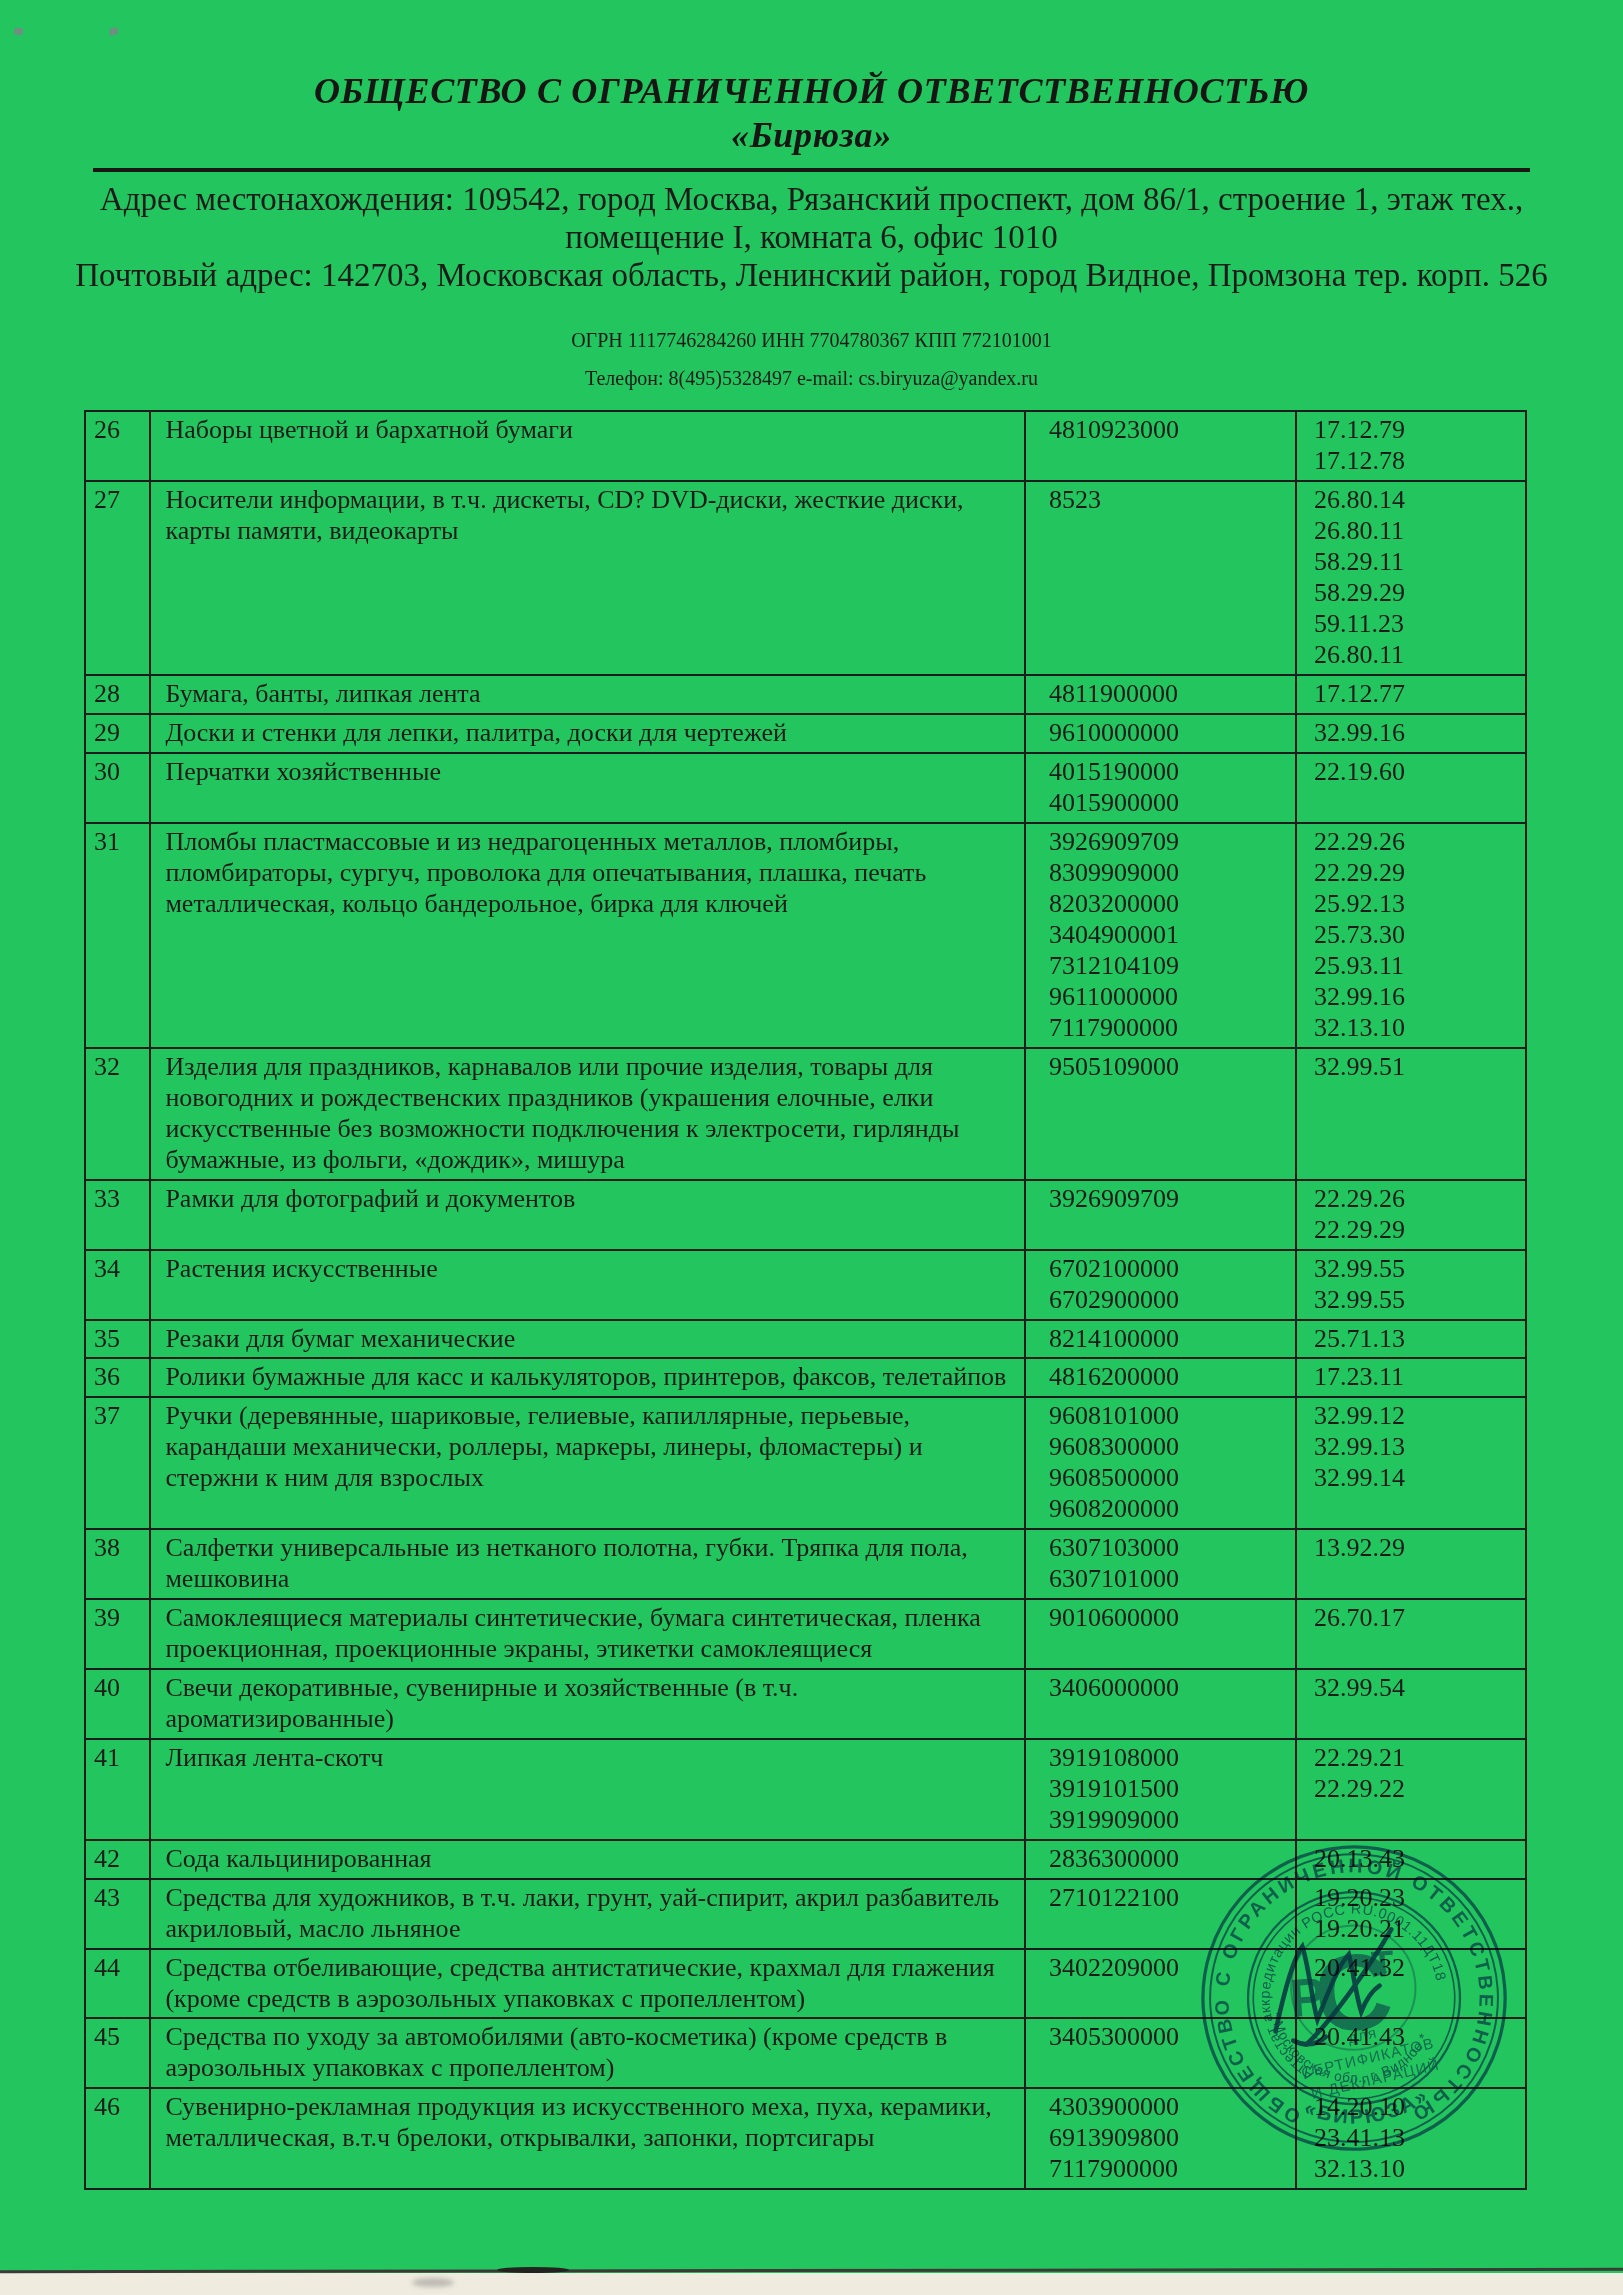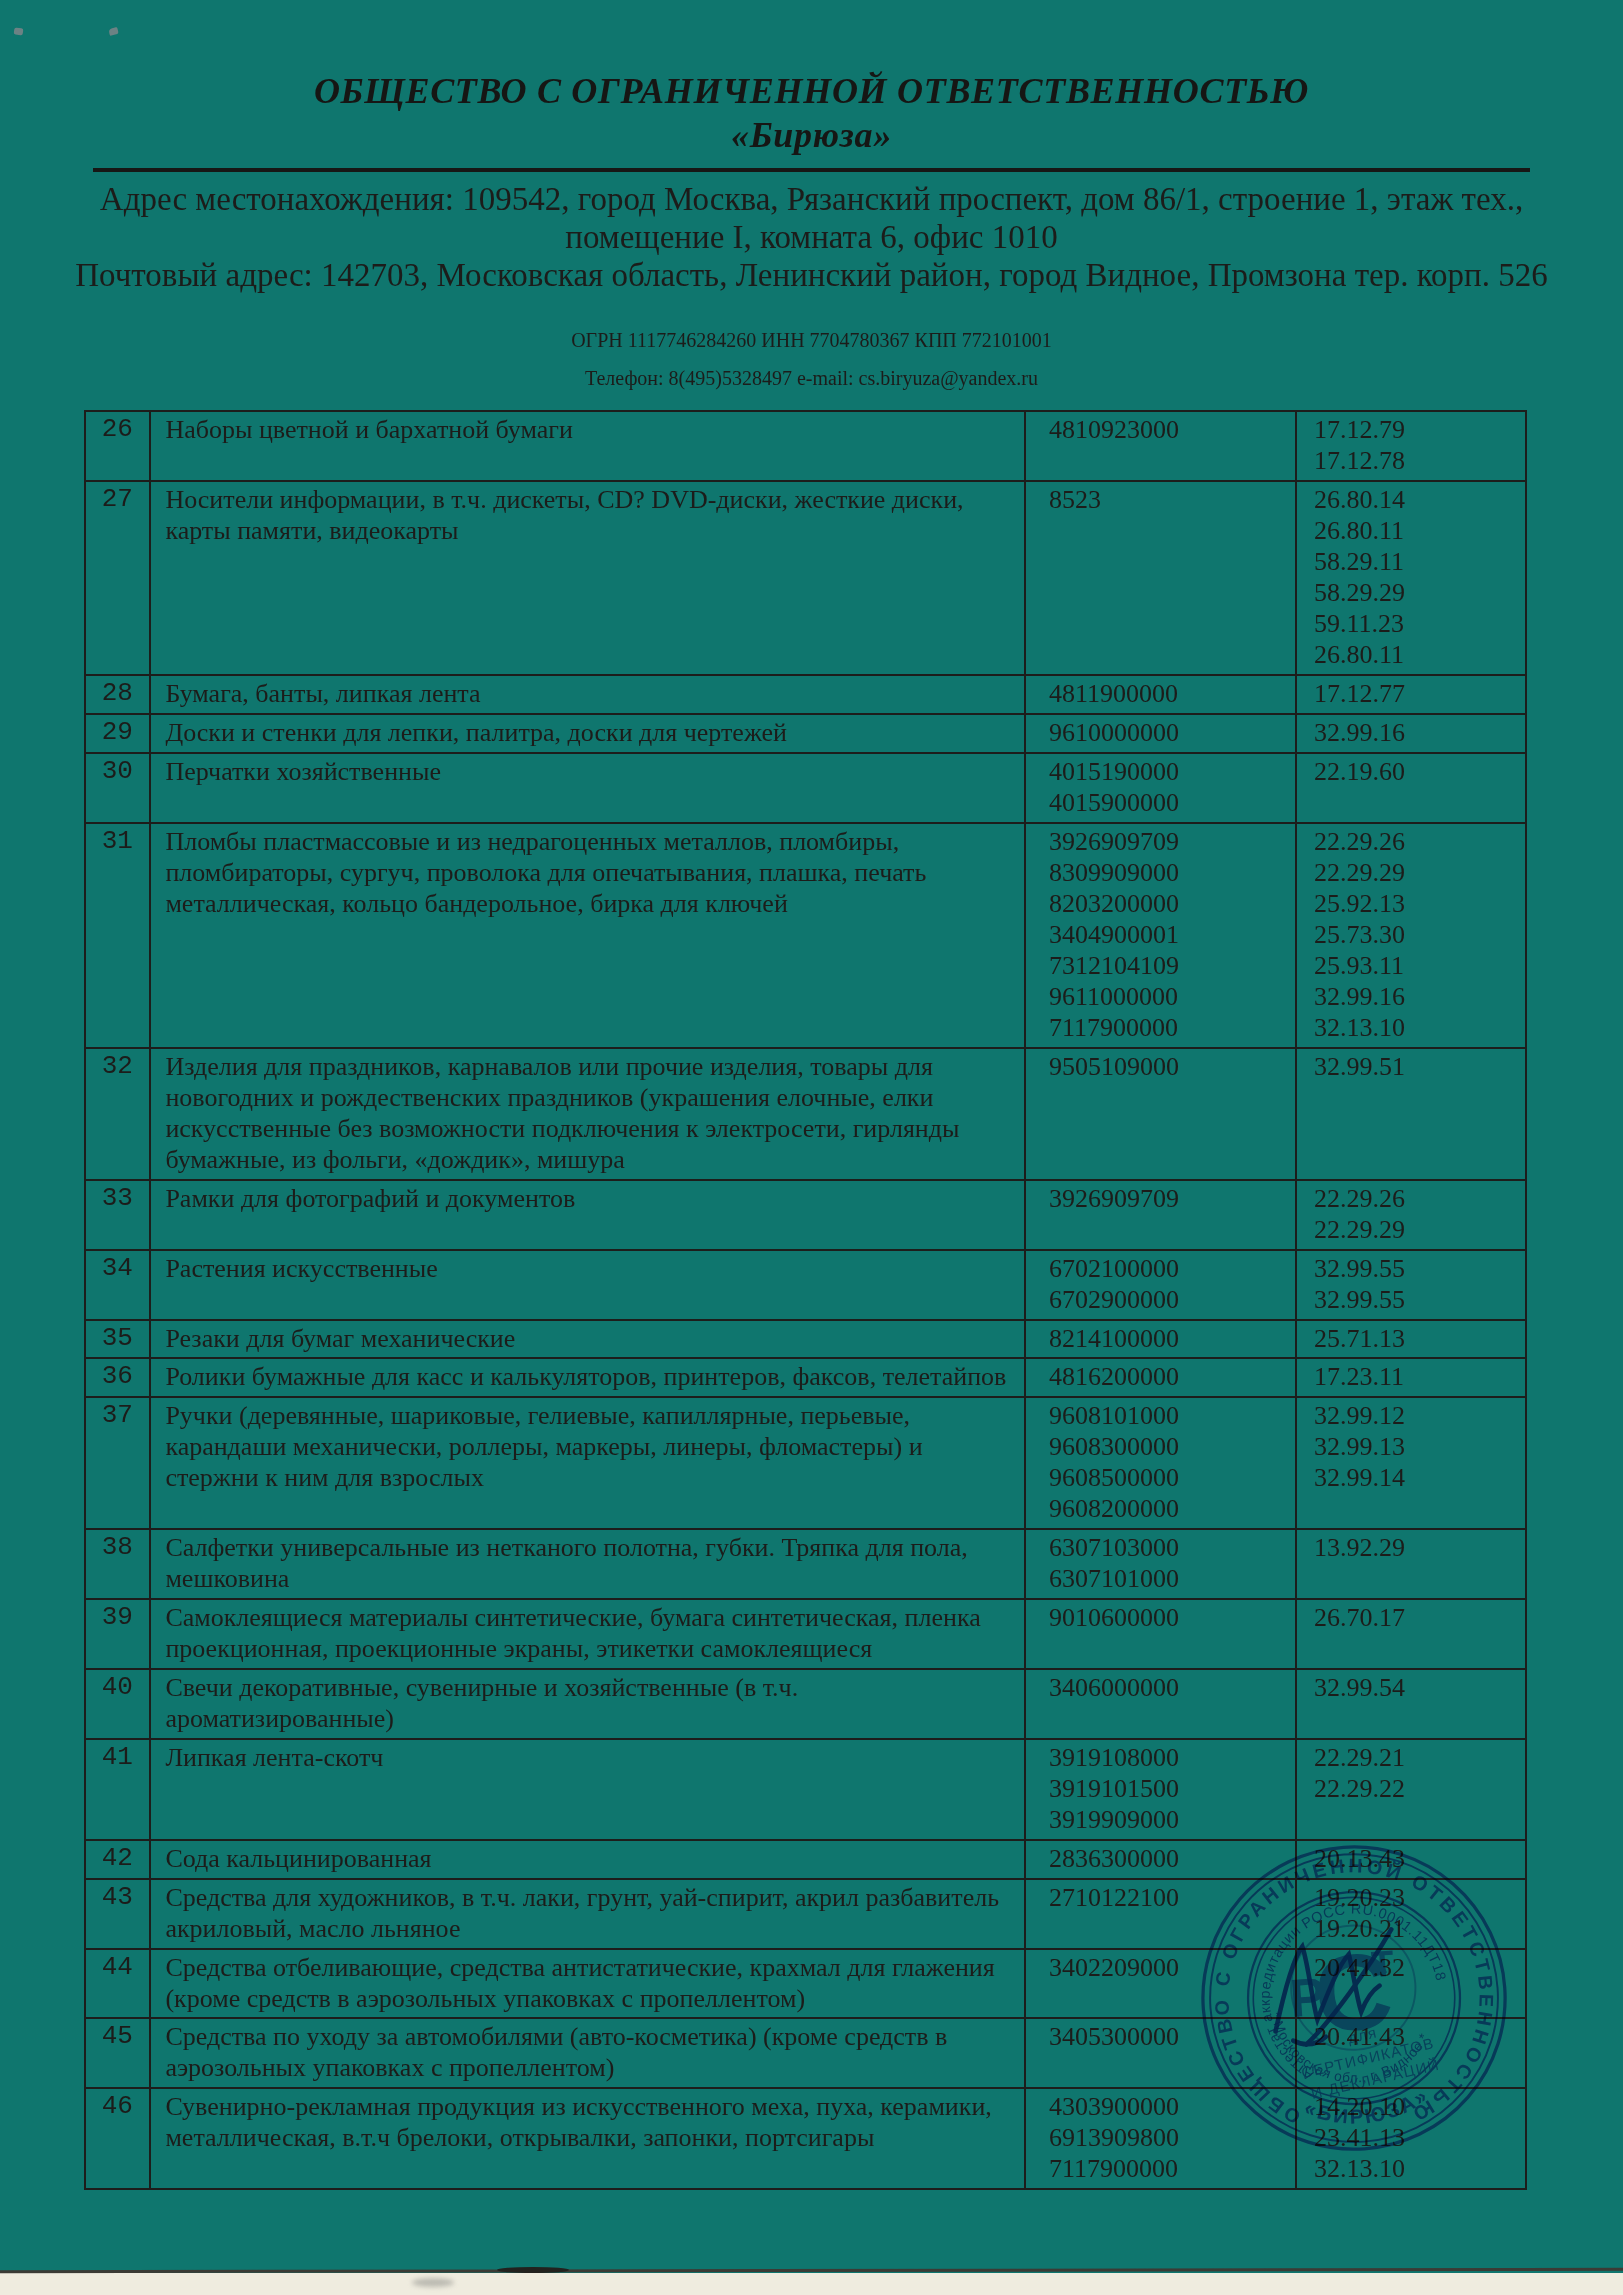--- a/index.html
+++ b/index.html
@@ -1,19 +1,19 @@
 <!DOCTYPE html>
 <html style="font-size:10.5px"><head>
 <meta charset="utf-8">
 <style>
   html,body{margin:0;padding:0;background:#e8e8e8;}
   .page{
     position:relative;
     width:1623px;height:2295px;
-    background:#0f766e;
+    background:#22c55e;
     overflow:hidden;
     font-family:"Liberation Serif", serif;
     color:#1c1c1a;
   }
   
   .doc-header{ text-align:center; padding-top:69px; }
   .company-type,.company-name{
     font-size:36px; font-weight:bold; font-style:italic;
     line-height:44px; letter-spacing:0.7px; color:#161614;
   }
@@ -26,21 +26,21 @@
     border-collapse:collapse; table-layout:fixed;
     margin:13px 0 0 84px; width:1442px;
     border:2.6px solid #1d1d1b;
   }
   .items-table td{
     border:2px solid #1d1d1b;
     vertical-align:top;
     font-size:26px; line-height:31px;
     padding:2px 9.2px 3.9px 9.2px;
   }
-  td.col-num{ text-align:center; padding-left:1px; padding-right:1.3px;font-family:Liberation Mono, monospace; }
+  td.col-num{ text-align:left; padding-left:8px; padding-right:1.3px; }
   td.col-desc{ padding-left:14.4px; padding-right:10.5px;margin-top:26px; }
   td.col-code{ padding-left:23px; }
   td.col-class{ padding-left:17px; }
   .code-line{ white-space:nowrap; }
   
   .overlay{
     position:absolute; left:0; top:0;
     pointer-events:none;
     mix-blend-mode:multiply;
   }

